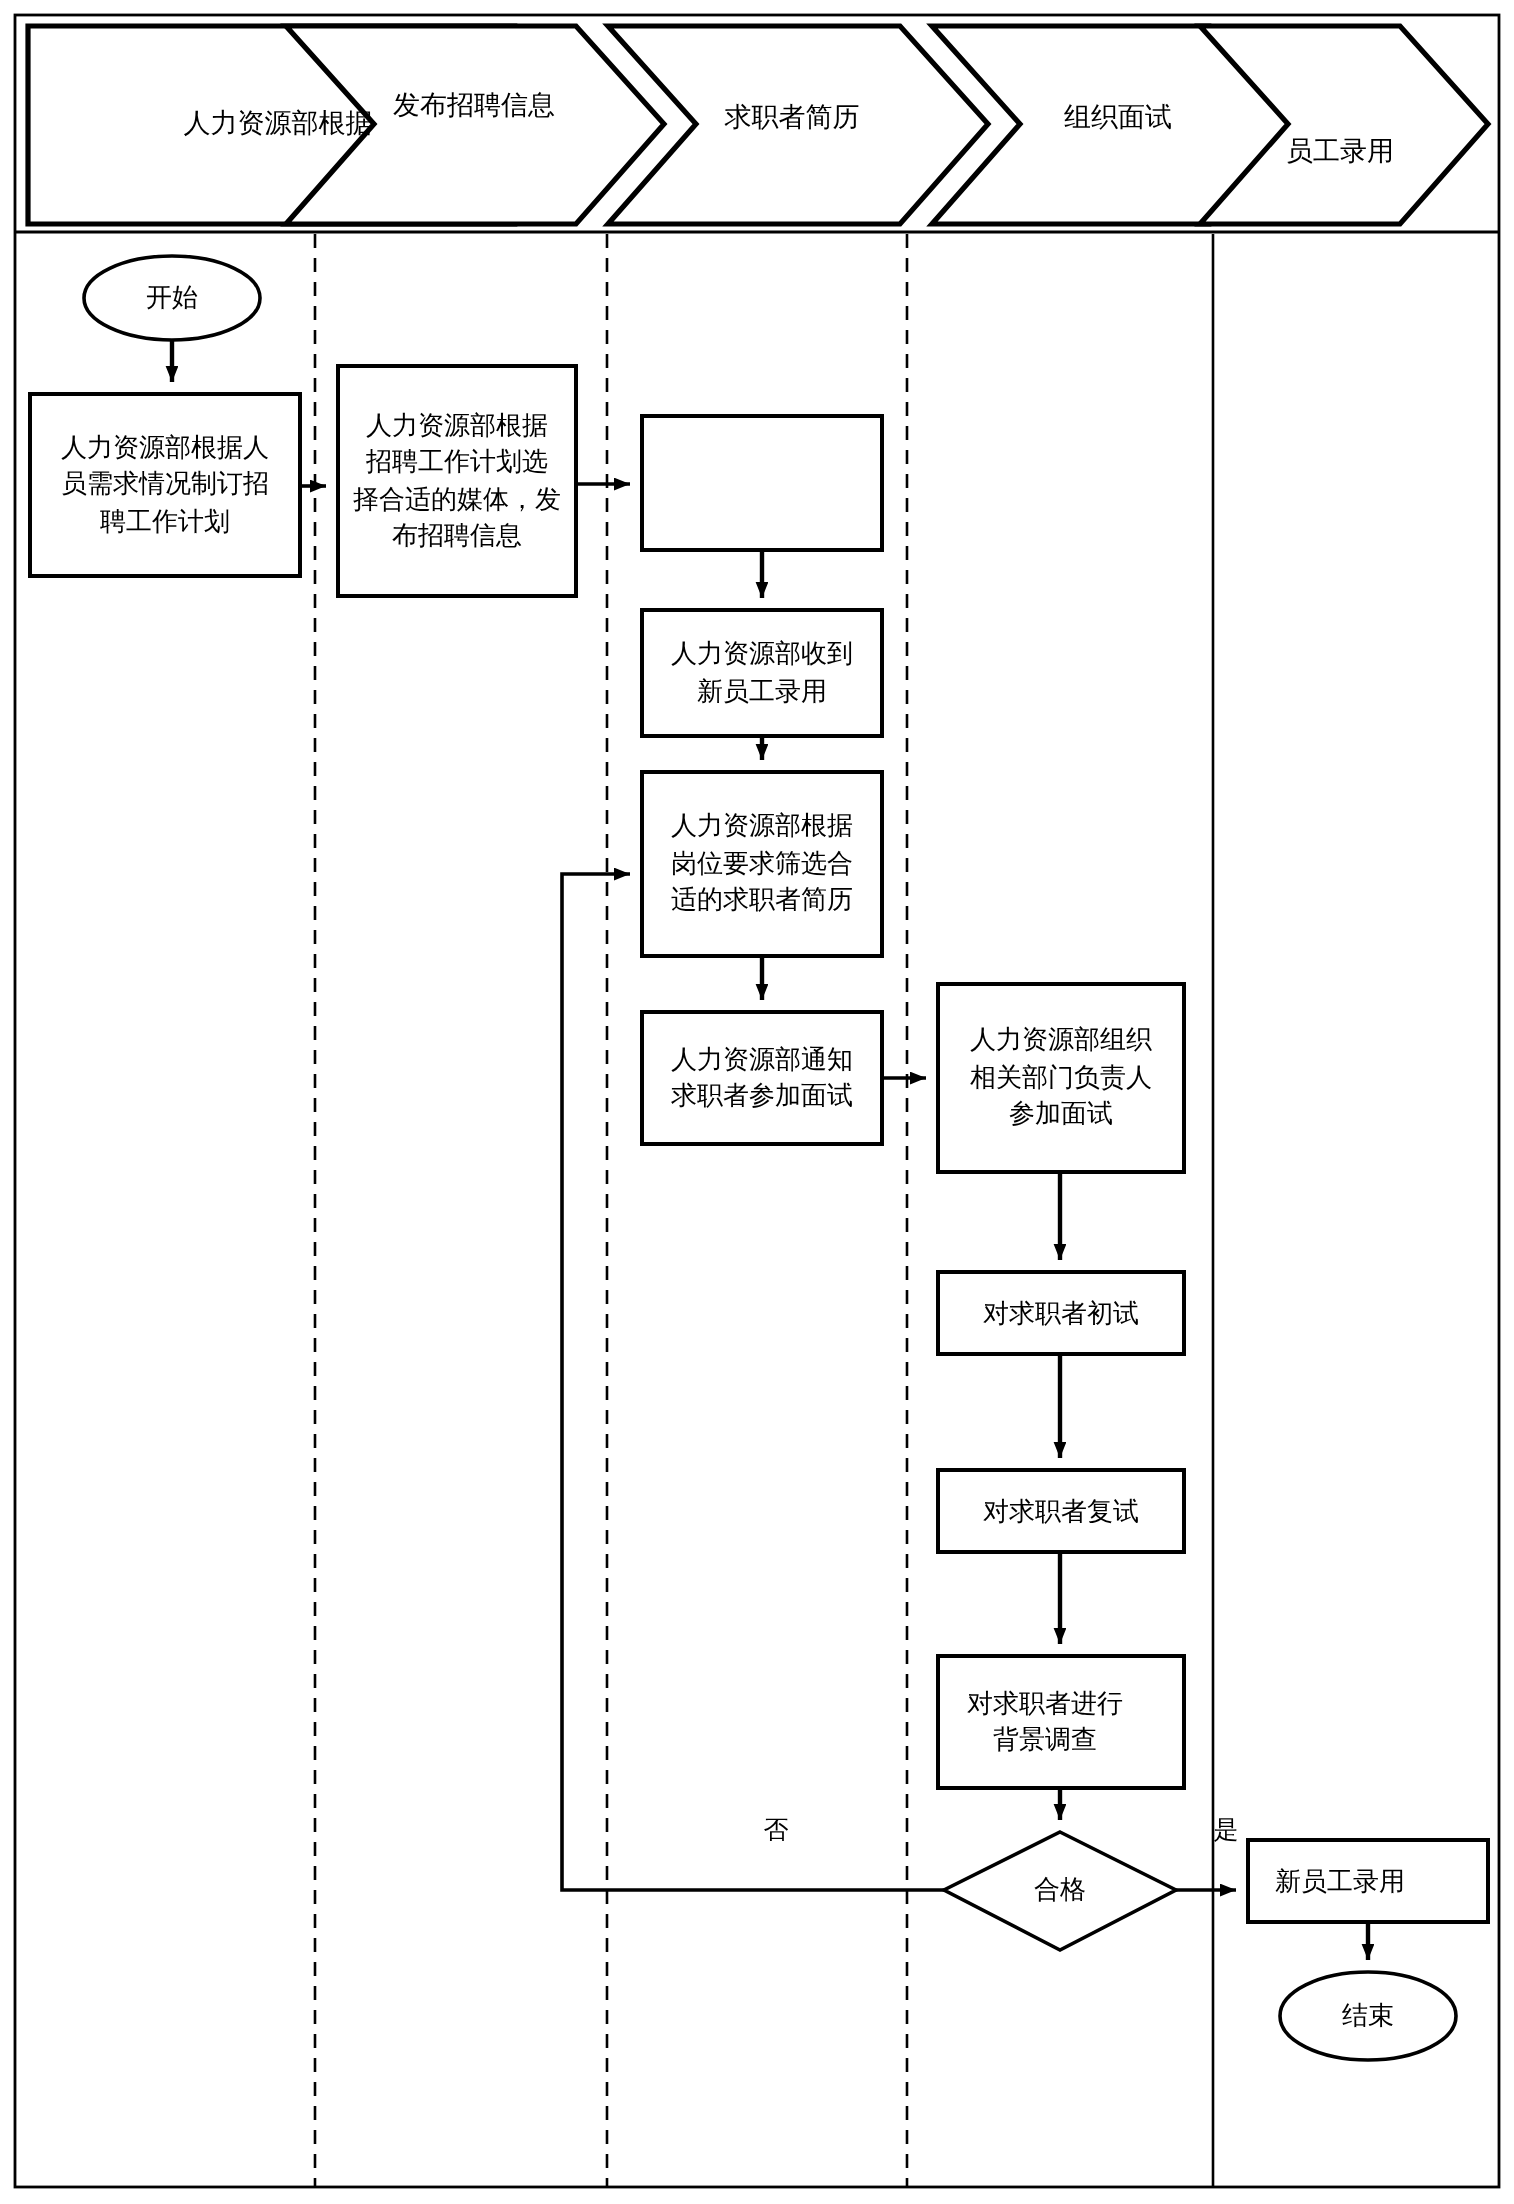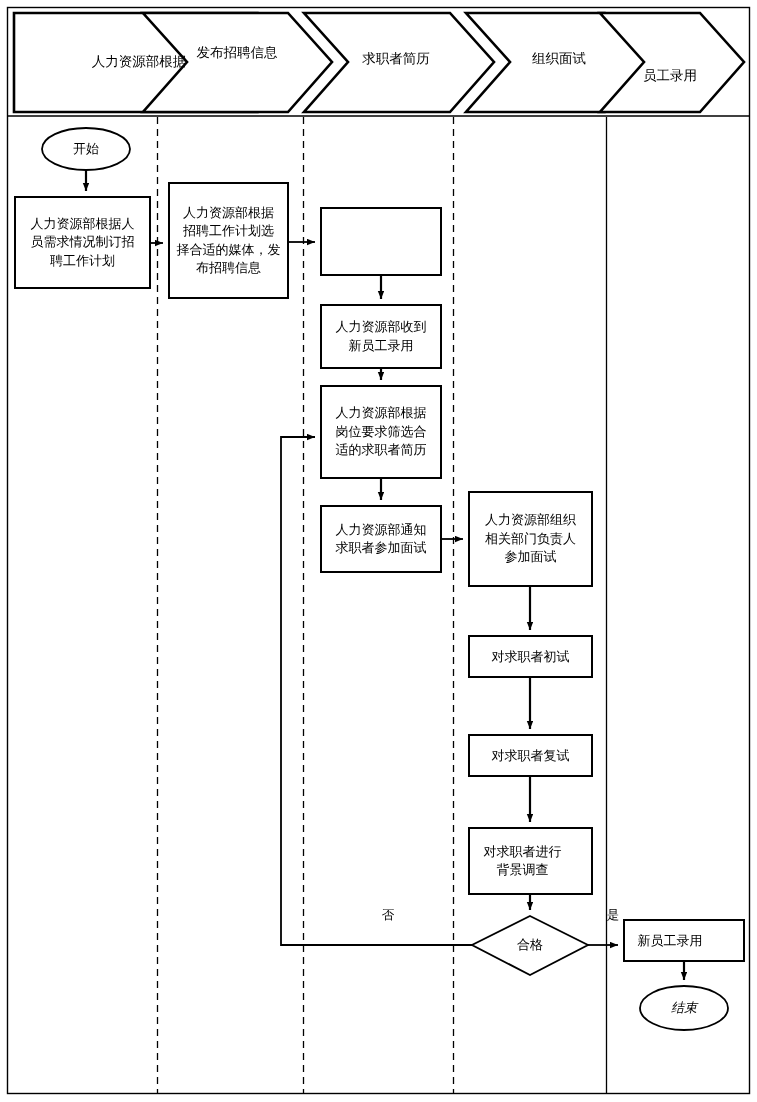--- a/index.html
+++ b/index.html
@@ -145,19 +145,19 @@
 
   <div class="lbl node-lbl" style="left:469px;top:735px;width:123px;height:41px;">对求职者复试</div>
 
   <div class="lbl node-lbl tight" style="left:469px;top:828px;width:107px;height:66px;text-align:center;">对求职者进行
 背景调查</div>
 
   <div class="lbl node-lbl" style="left:490px;top:925px;width:80px;height:40px;">合格</div>
 
   <div class="lbl node-lbl" style="left:608px;top:920px;width:124px;height:41px;">新员工录用</div>
 
-  <div class="lbl node-lbl" style="left:640px;top:987px;width:88px;height:42px;font-style:italic;">结束</div>
+  <div class="lbl node-lbl" style="left:640px;top:987px;width:88px;height:42px;">结束</div>
 
   <div class="lbl edge-lbl" style="left:370px;top:905px;width:36px;height:22px;">否</div>
 
   <div class="lbl edge-lbl" style="left:595px;top:905px;width:36px;height:22px;">是</div>
 
 </div>
 
 </body></html>

